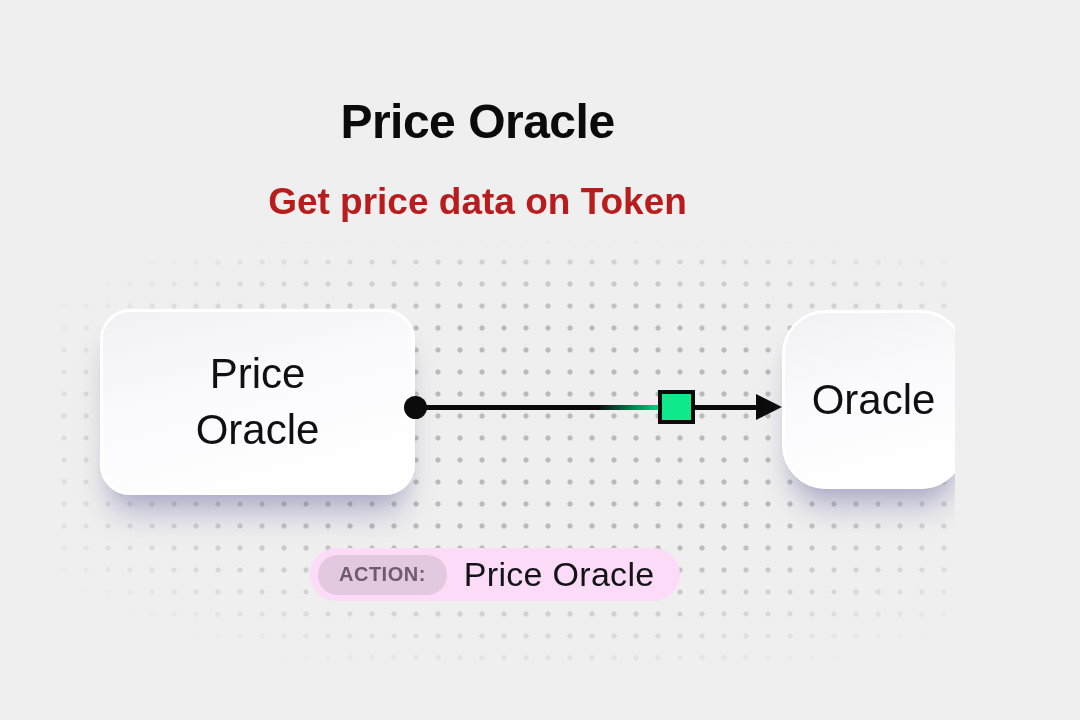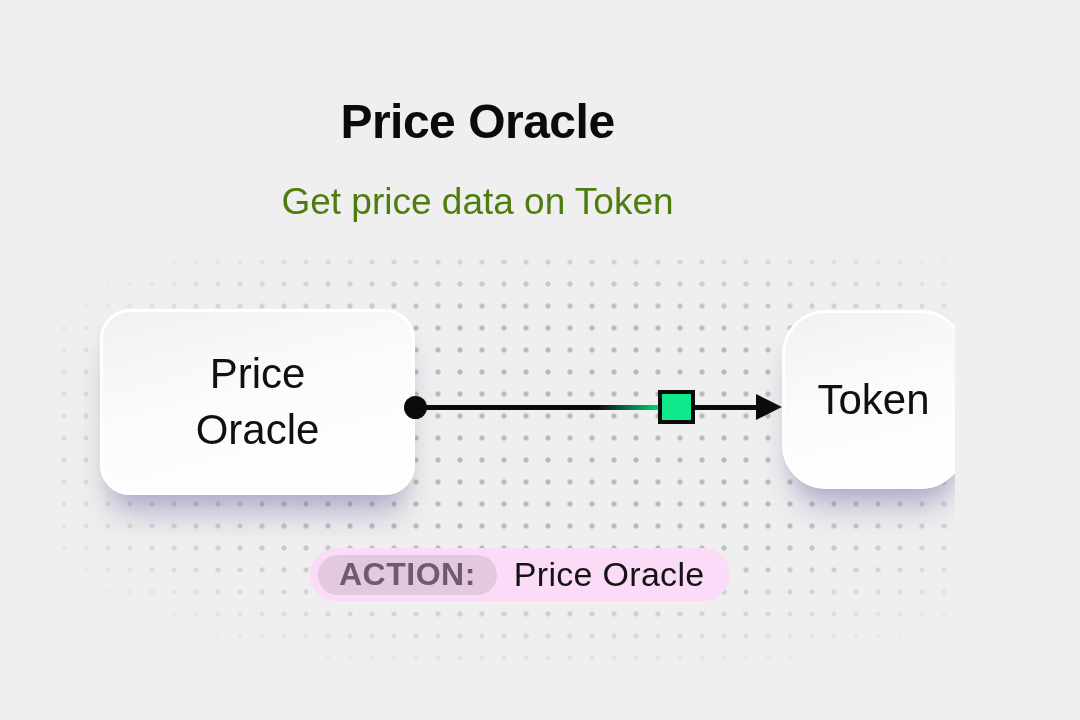--- a/index.html
+++ b/index.html
@@ -18,21 +18,21 @@
             mask-image:radial-gradient(ellipse 62% 58% at 52% 46%,#000 48%,transparent 100%);
     opacity:.85;
   }
   .logo{position:absolute;left:985px;top:30px;width:63px;height:63px;}
   .title{
     position:absolute;left:0;top:62px;width:100%;text-align:center;
     font-size:48px;font-weight:800;letter-spacing:-0.5px;color:#0b0b0b;
   }
   .subtitle{
     position:absolute;left:0;top:181px;width:100%;text-align:center;
-    font-size:37px;font-weight:400;color:#4d7c0f;
+    font-size:37px;font-weight:700;color:#b91c1c;
   }
   .node{
     position:absolute;display:flex;align-items:center;justify-content:center;
     background:linear-gradient(165deg,#f1f1f4 0%,#fbfbfd 45%,#ffffff 100%);
     border:3px solid #ffffff;box-sizing:border-box;
     box-shadow:0 28px 30px -10px rgba(112,108,165,0.42),0 10px 18px -8px rgba(120,120,150,0.22);
   }
   .node-source{left:100px;top:309px;width:315px;height:186px;border-radius:30px;}
   .node-target{left:782px;top:310px;width:183px;height:179px;border-radius:44px;}
   .node-label{
@@ -55,21 +55,21 @@
     border-left:26px solid #0b0b0b;border-top:13px solid transparent;border-bottom:13px solid transparent;
   }
   .action-badge{
     position:absolute;left:310px;top:548px;height:53px;border-radius:27px;
     background:#FBDBF8;display:inline-flex;align-items:center;
     padding:0 26px 0 8px;gap:17px;box-sizing:border-box;
   }
   .action-label{
     display:inline-flex;align-items:center;height:40px;padding:0 21px;
     border-radius:20px;background:#E3C9E0;color:#6D5C6F;
-    font-size:32px;font-weight:700;letter-spacing:0.5px;
+    font-size:20px;font-weight:700;letter-spacing:0.5px;
   }
   .action-value{font-size:34px;color:#131315;letter-spacing:0.3px;}
 </style>
 </head>
 <body>
 
 <div class="canvas">
 
   <div class="dots"></div>
 
@@ -91,21 +91,21 @@
     <span class="node-label">Price Oracle</span>
   </div>
 
   <div class="edge-dot"></div>
   <div class="edge-line"></div>
   <div class="edge-grad"></div>
   <div class="edge-marker"></div>
   <div class="edge-arrow"></div>
 
   <div class="node node-target">
-    <span class="node-label">Token</span>
+    <span class="node-label">Oracle</span>
   </div>
 
   <div class="action-badge">
     <span class="action-label">ACTION:</span>
     <span class="action-value">Price Oracle</span>
   </div>
 
 </div>
 
 </body></html>

